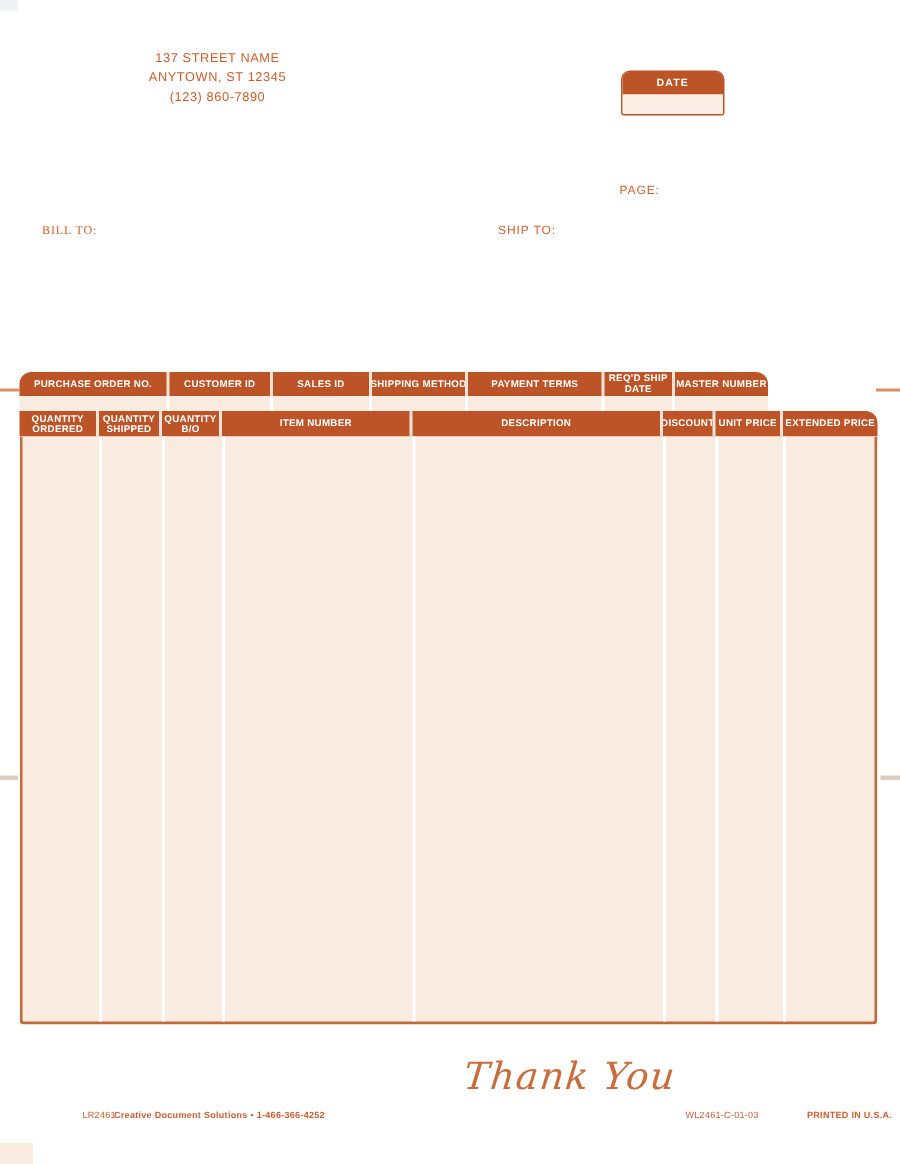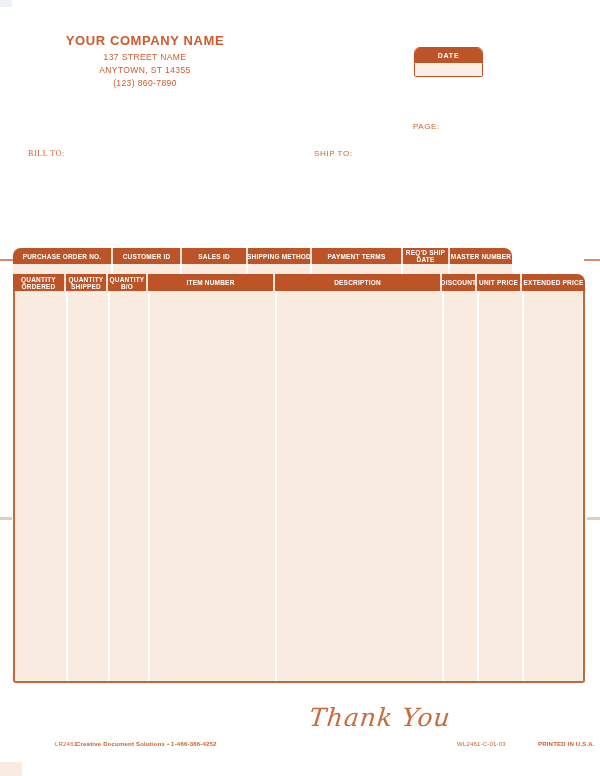--- a/index.html
+++ b/index.html
@@ -26,21 +26,21 @@
   .company-line { font-size:8.5px; letter-spacing:0.4px; margin-bottom:3px; }
 
   
   .date-box { left:414px; top:47px; width:69px; height:30px; border:1px solid #bc5427; border-radius:6px 6px 2px 2px; overflow:hidden; background:#fbeee4; }
   .date-box-head { height:15px; background:#bc5427; color:#ffffff; font-size:7px; font-weight:bold; letter-spacing:0.8px; display:flex; align-items:center; justify-content:center; }
   .date-box-body { height:15px; background:#fbeee4; }
 
   .small-label { color:#d0602e; font-size:8px; letter-spacing:0.6px; }
   .page-label { left:413px; top:122px; }
   .billto { left:28px; top:149px;font-family:Liberation Serif, serif; }
-  .shipto { left:314px; top:149px; }
+  .shipto { left:332px; top:149px; }
 
   
   .band { display:flex; background:#bc5427; overflow:hidden; }
   .band-top { left:13px; top:248px; width:499px; height:16px; border-radius:8px 8px 0 0; }
   .band-cols { left:13px; top:274px; width:572px; height:17px; border-radius:0 8px 0 0; }
   .band .cell {
     display:flex; align-items:center; justify-content:center; text-align:center;
     color:#ffffff; font-size:6.5px; font-weight:bold; line-height:7px; letter-spacing:0.2px;
     border-right:2px solid #f6e3d6; white-space:nowrap; overflow:hidden;
   }
@@ -88,23 +88,22 @@
 <body>
 
 <div class="abs corner-mark"></div>
 <div class="abs tick tick-orange" style="left:0; top:259px; width:13px;"></div>
 <div class="abs tick tick-orange" style="left:584px; top:259px; width:16px;"></div>
 <div class="abs tick tick-tan" style="left:0; top:517px; width:12px;"></div>
 <div class="abs tick tick-tan" style="left:587px; top:517px; width:13px;"></div>
 <div class="abs bottom-mark"></div>
 
 <div class="abs company">
-  <div class="company-name">YOUR COMPANY NAME</div>
   <div class="company-line">137 STREET NAME</div>
-  <div class="company-line">ANYTOWN, ST 14355</div>
+  <div class="company-line">ANYTOWN, ST 12345</div>
   <div class="company-line">(123) 860-7890</div>
 </div>
 
 <div class="abs date-box">
   <div class="date-box-head">DATE</div>
   <div class="date-box-body"></div>
 </div>
 
 <div class="abs small-label page-label">PAGE:</div>
 <div class="abs small-label billto">BILL TO:</div>

